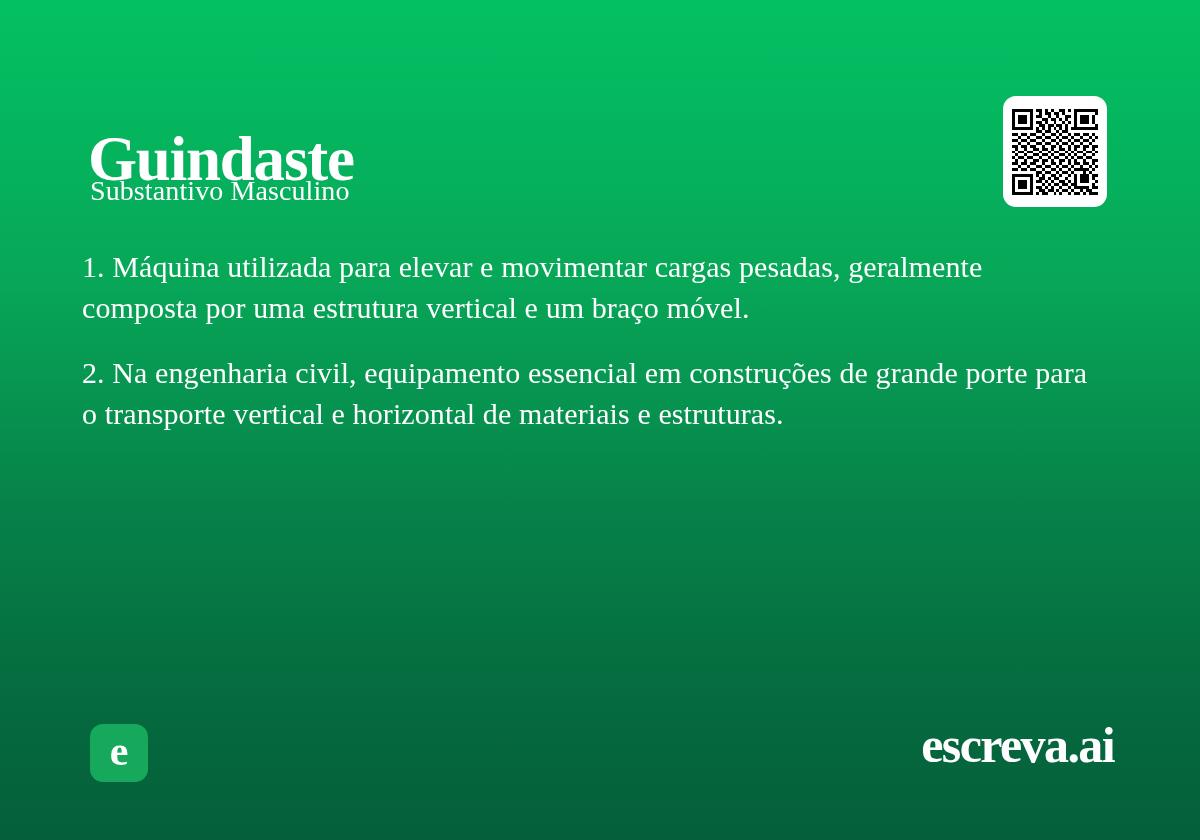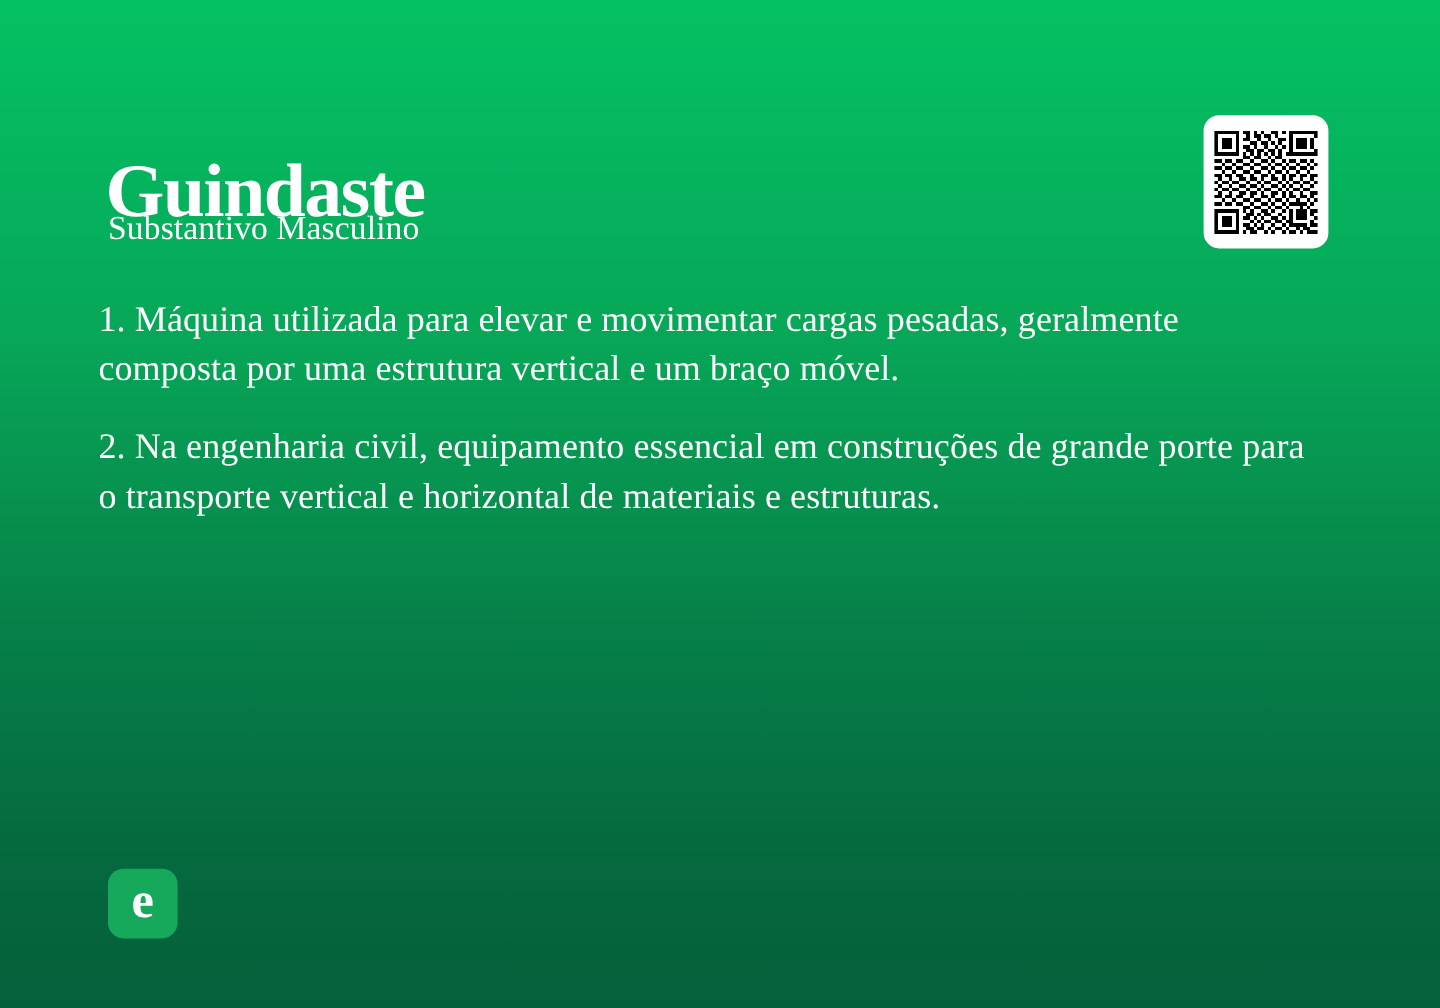--- a/index.html
+++ b/index.html
@@ -132,14 +132,15 @@
 
   <div class="definitions">
     <p class="definition">1. Máquina utilizada para elevar e movimentar cargas pesadas, geralmente composta por uma estrutura vertical e um braço móvel.</p>
     <p class="definition">2. Na engenharia civil, equipamento essencial em construções de grande porte para o transporte vertical e horizontal de materiais e estruturas.</p>
   </div>
 
   <div class="brand-logo">
     <span class="brand-logo-letter">e</span>
   </div>
 
+  <div class="brand-wordmark">escreva.ai</div>
 
 </div>
 
 </body></html>

